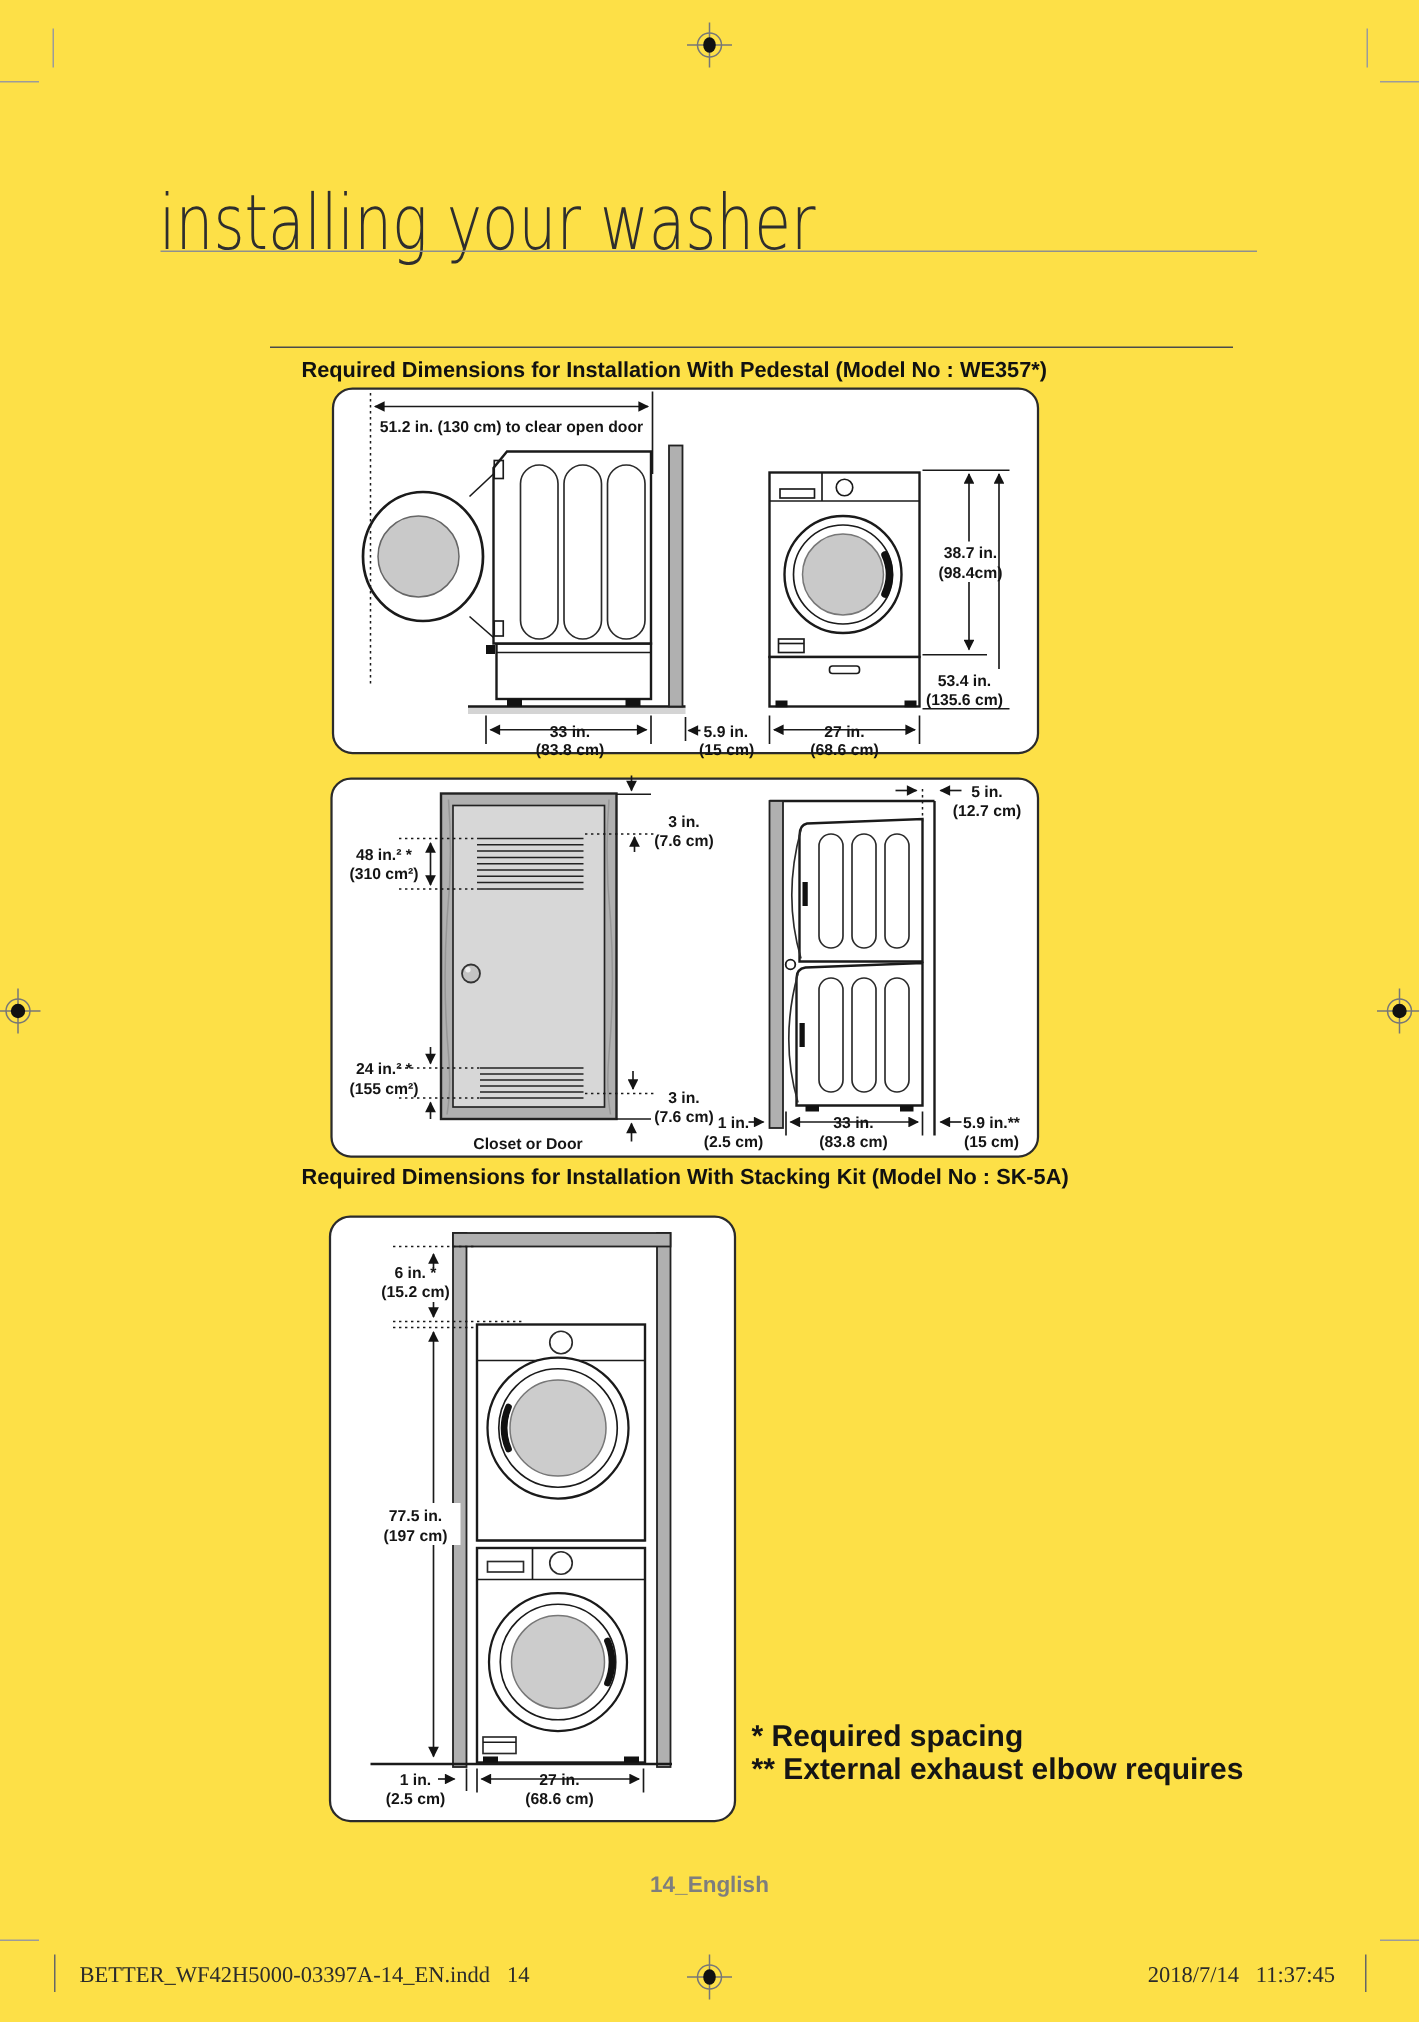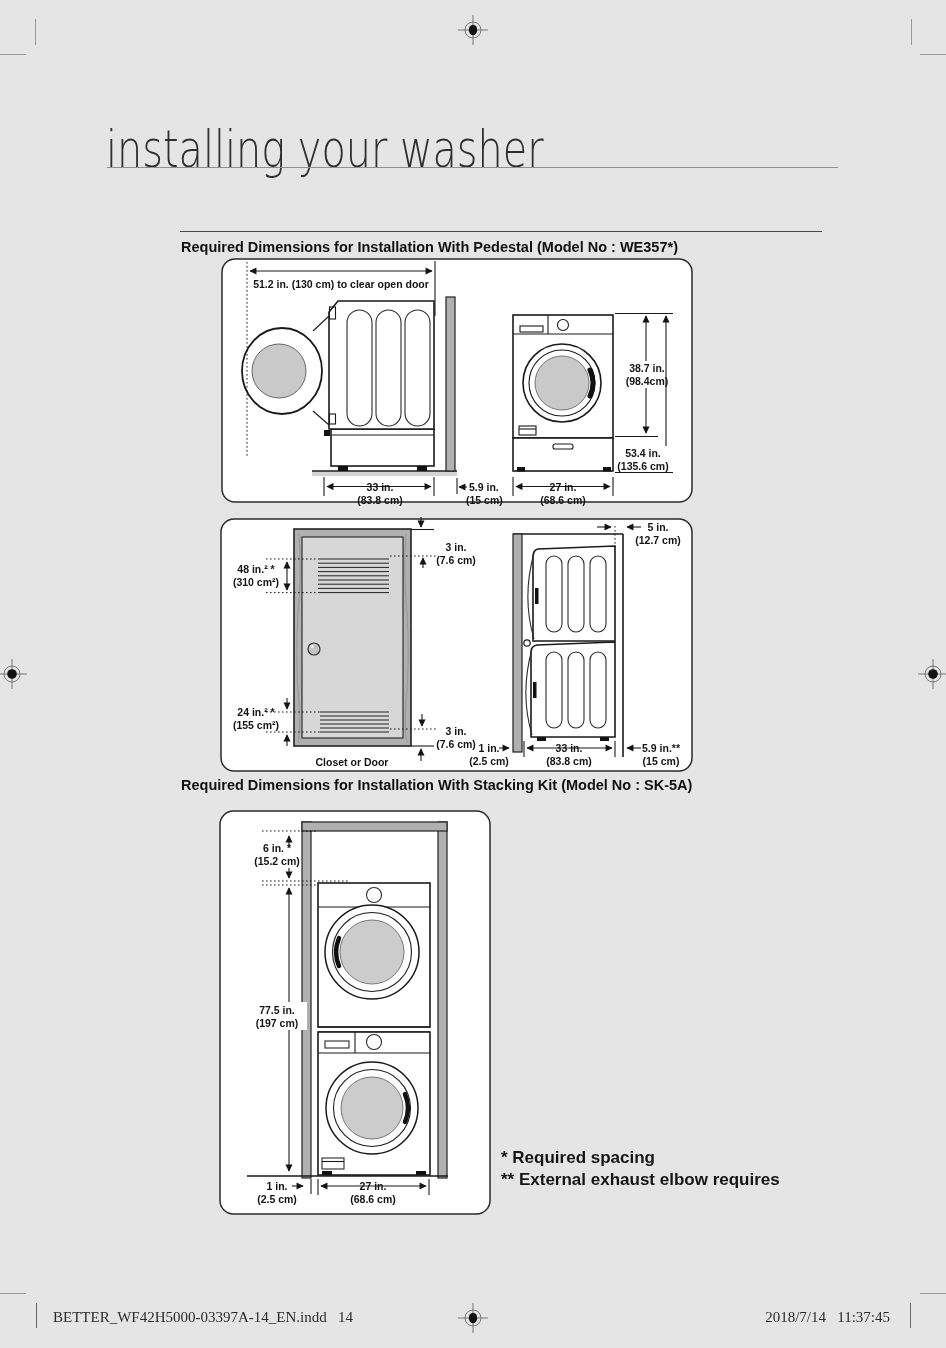--- a/index.html
+++ b/index.html
@@ -1,26 +1,26 @@
 <!DOCTYPE html>
 <html><head>
 <meta charset="utf-8">
 <style>
   html,body{margin:0;padding:0;background:#fff;}
-  .page{position:relative;width:946px;height:1348px;background:#e5e5e5;overflow:hidden;
+  .page{position:relative;width:946px;height:1348px;background:#fde047;overflow:hidden;
         font-family:"Liberation Sans",sans-serif;color:#141414;}
   .abs{position:absolute;}
   .title{position:absolute;left:106px;top:120px;font-family:"DejaVu Sans","Liberation Sans",sans-serif;
          font-weight:200;font-size:51px;color:#2e2e2e;transform:scaleX(0.78);transform-origin:0 0;
          white-space:nowrap;letter-spacing:0;}
   .title-rule{position:absolute;left:107px;top:167px;width:731px;height:1px;background:#8f8f8f;}
   .h2{position:absolute;left:180px;top:207px;font-size:19.5px;font-weight:bold;color:#111;white-space:nowrap;}
   .h2-rule{position:absolute;left:180px;top:231px;width:642px;height:1px;background:#4a4a4a;}
-  .h3{position:absolute;font-size:14.5px;font-weight:bold;color:#111;white-space:nowrap;}
-  .notes{position:absolute;left:501px;top:1147px;font-size:17px;font-weight:bold;color:#151515;line-height:22px;}
+  .h3{position:absolute;font-size:14.5px;font-weight:bold;color:#111;white-space:nowrap;margin-left:20px;}
+  .notes{position:absolute;left:501px;top:1147px;font-size:20px;font-weight:bold;color:#151515;line-height:22px;}
   .notes .ind{padding-left:19px;display:block;}
   .footer{position:absolute;left:0;top:1248px;width:946px;text-align:center;
           font-size:15px;font-weight:bold;color:#7e7e7e;}
   .print{position:absolute;top:1309px;font-family:"Liberation Serif",serif;font-size:15px;color:#2b2b2b;white-space:pre;}
   .cropmark{position:absolute;background:#9b9b9b;}
   svg .dim{font-family:"Liberation Sans",sans-serif;font-size:10.5px;font-weight:bold;fill:#141414;text-anchor:middle;}
   svg .as{text-anchor:start;}
   svg .ln{stroke:#1a1a1a;stroke-width:1.1;fill:none;}
   svg .lnB{stroke:#1a1a1a;stroke-width:1.6;fill:none;}
   svg .dot{stroke:#1a1a1a;stroke-width:1;fill:none;stroke-dasharray:1.6 2.4;}
@@ -371,17 +371,18 @@
       <text x="373" y="1190" class="dim">27 in.</text>
       <text x="373" y="1202.5" class="dim">(68.6 cm)</text>
     </g>
   </svg>
 
   <div class="notes">
     <span>* Required spacing</span><br>
     <span>** External exhaust elbow requires</span>
   </div>
 
+  <div class="footer">14_English</div>
 
   <div class="print" style="left:53px">BETTER_WF42H5000-03397A-14_EN.indd   14</div>
   <div class="print" style="right:56px">2018/7/14   11:37:45</div>
 
 </div>
 
 </body></html>

